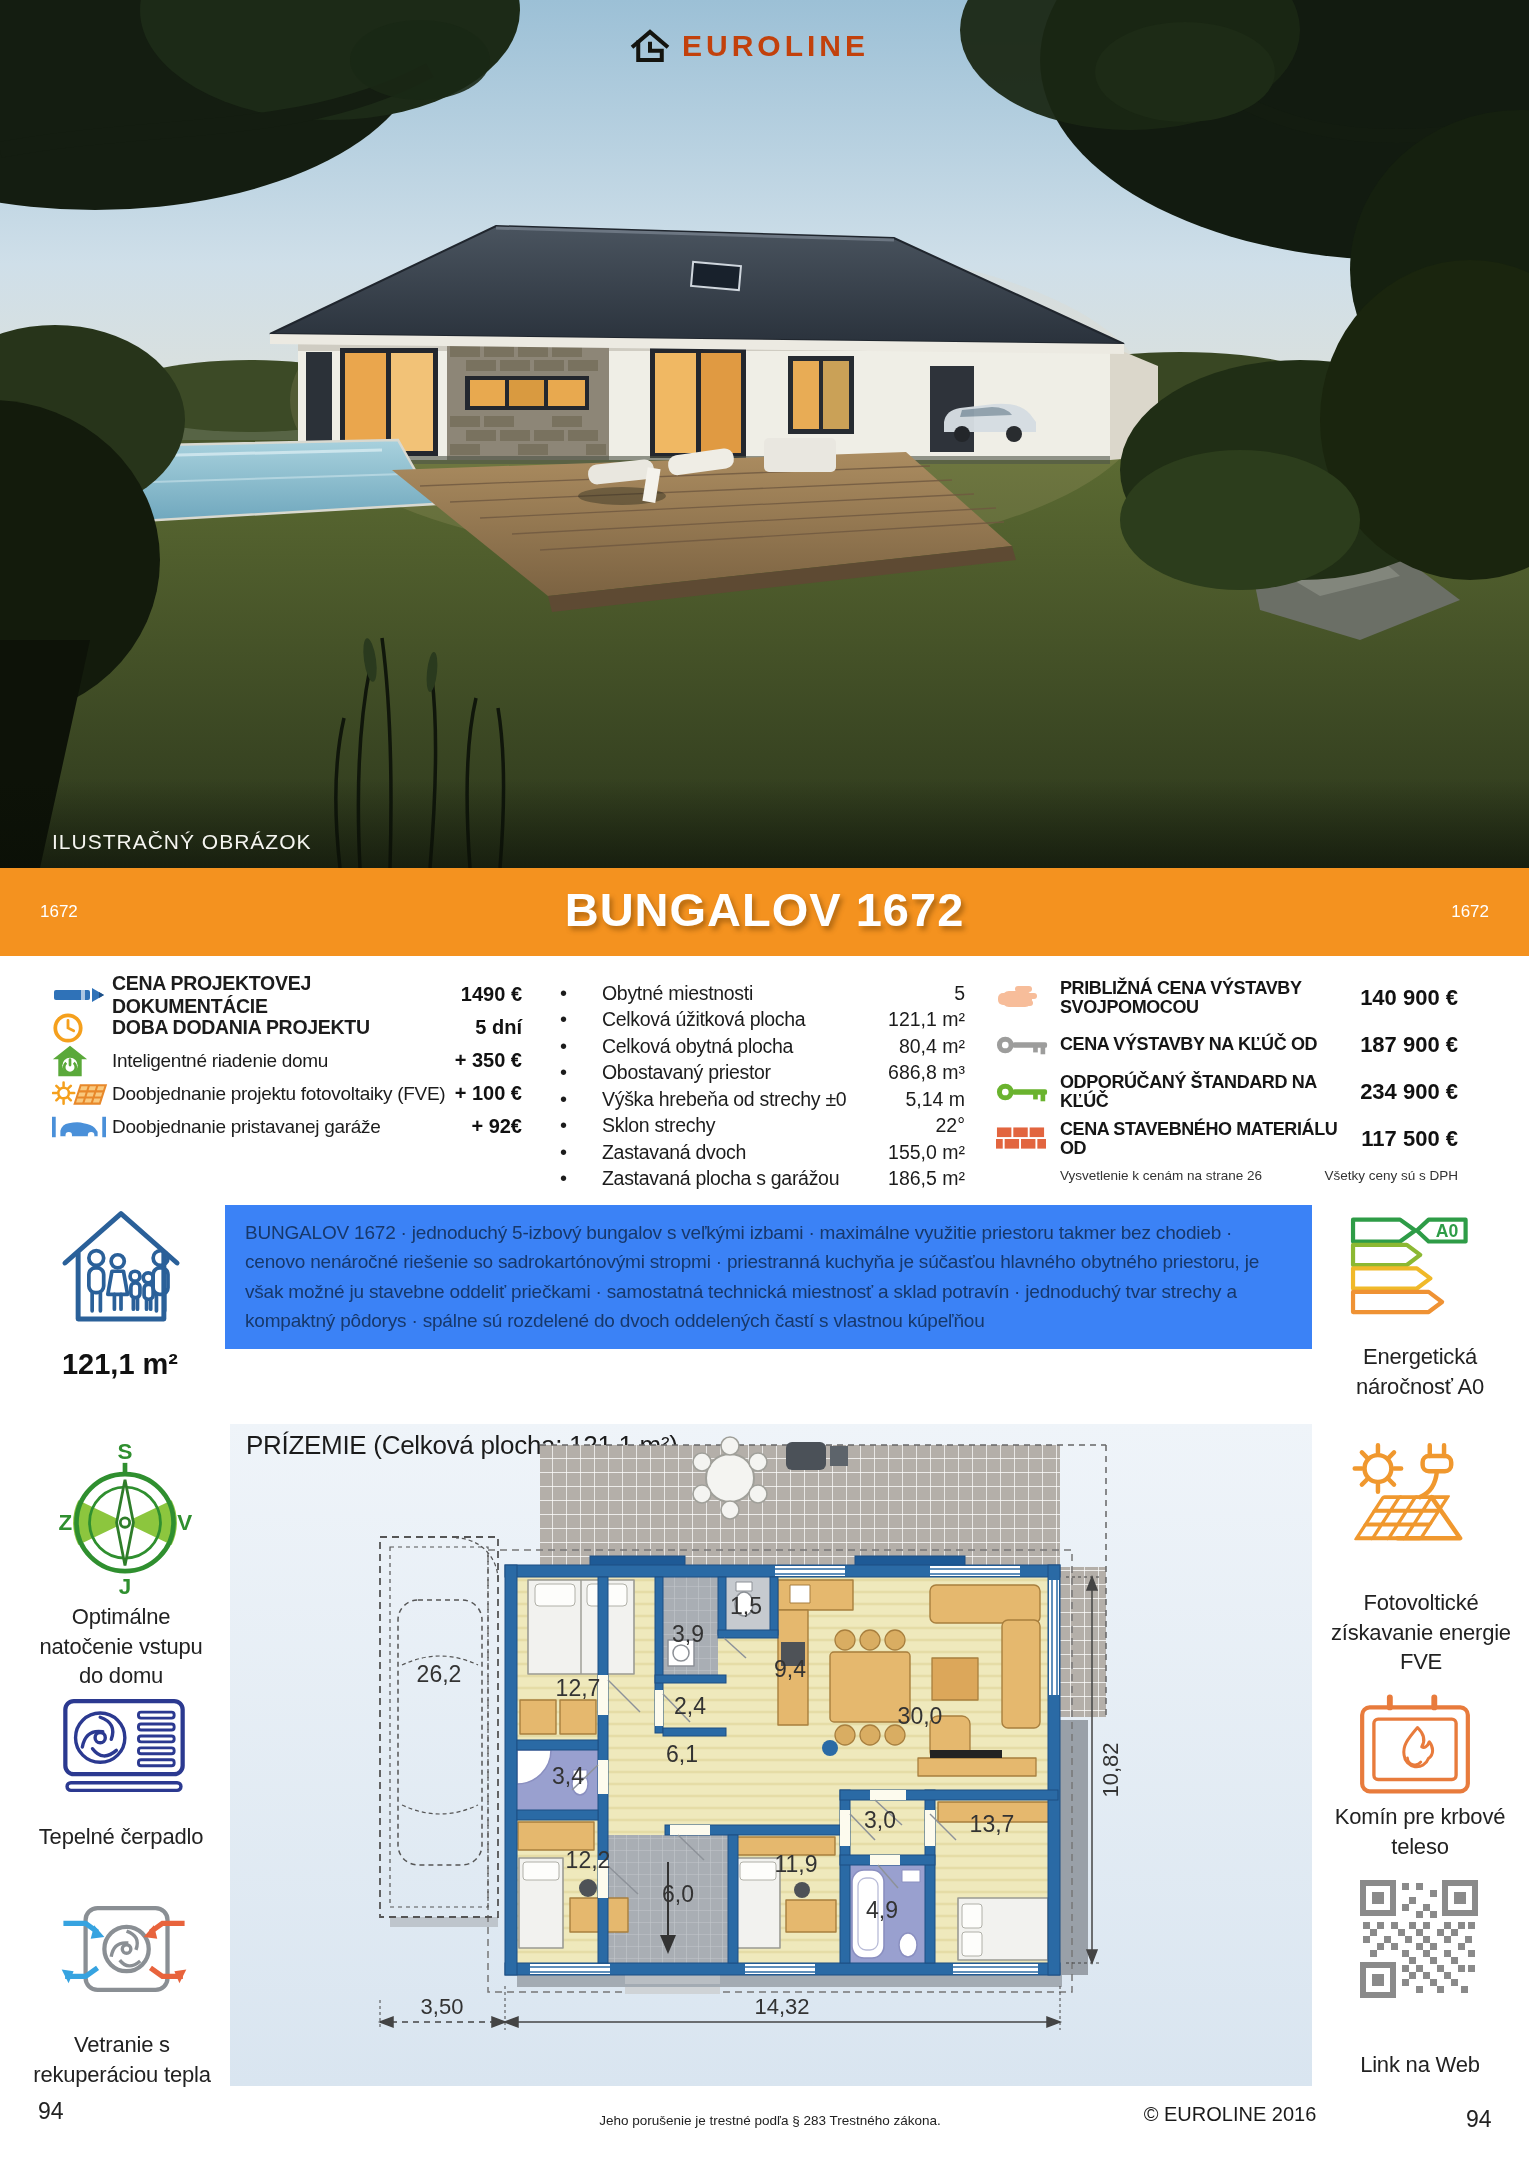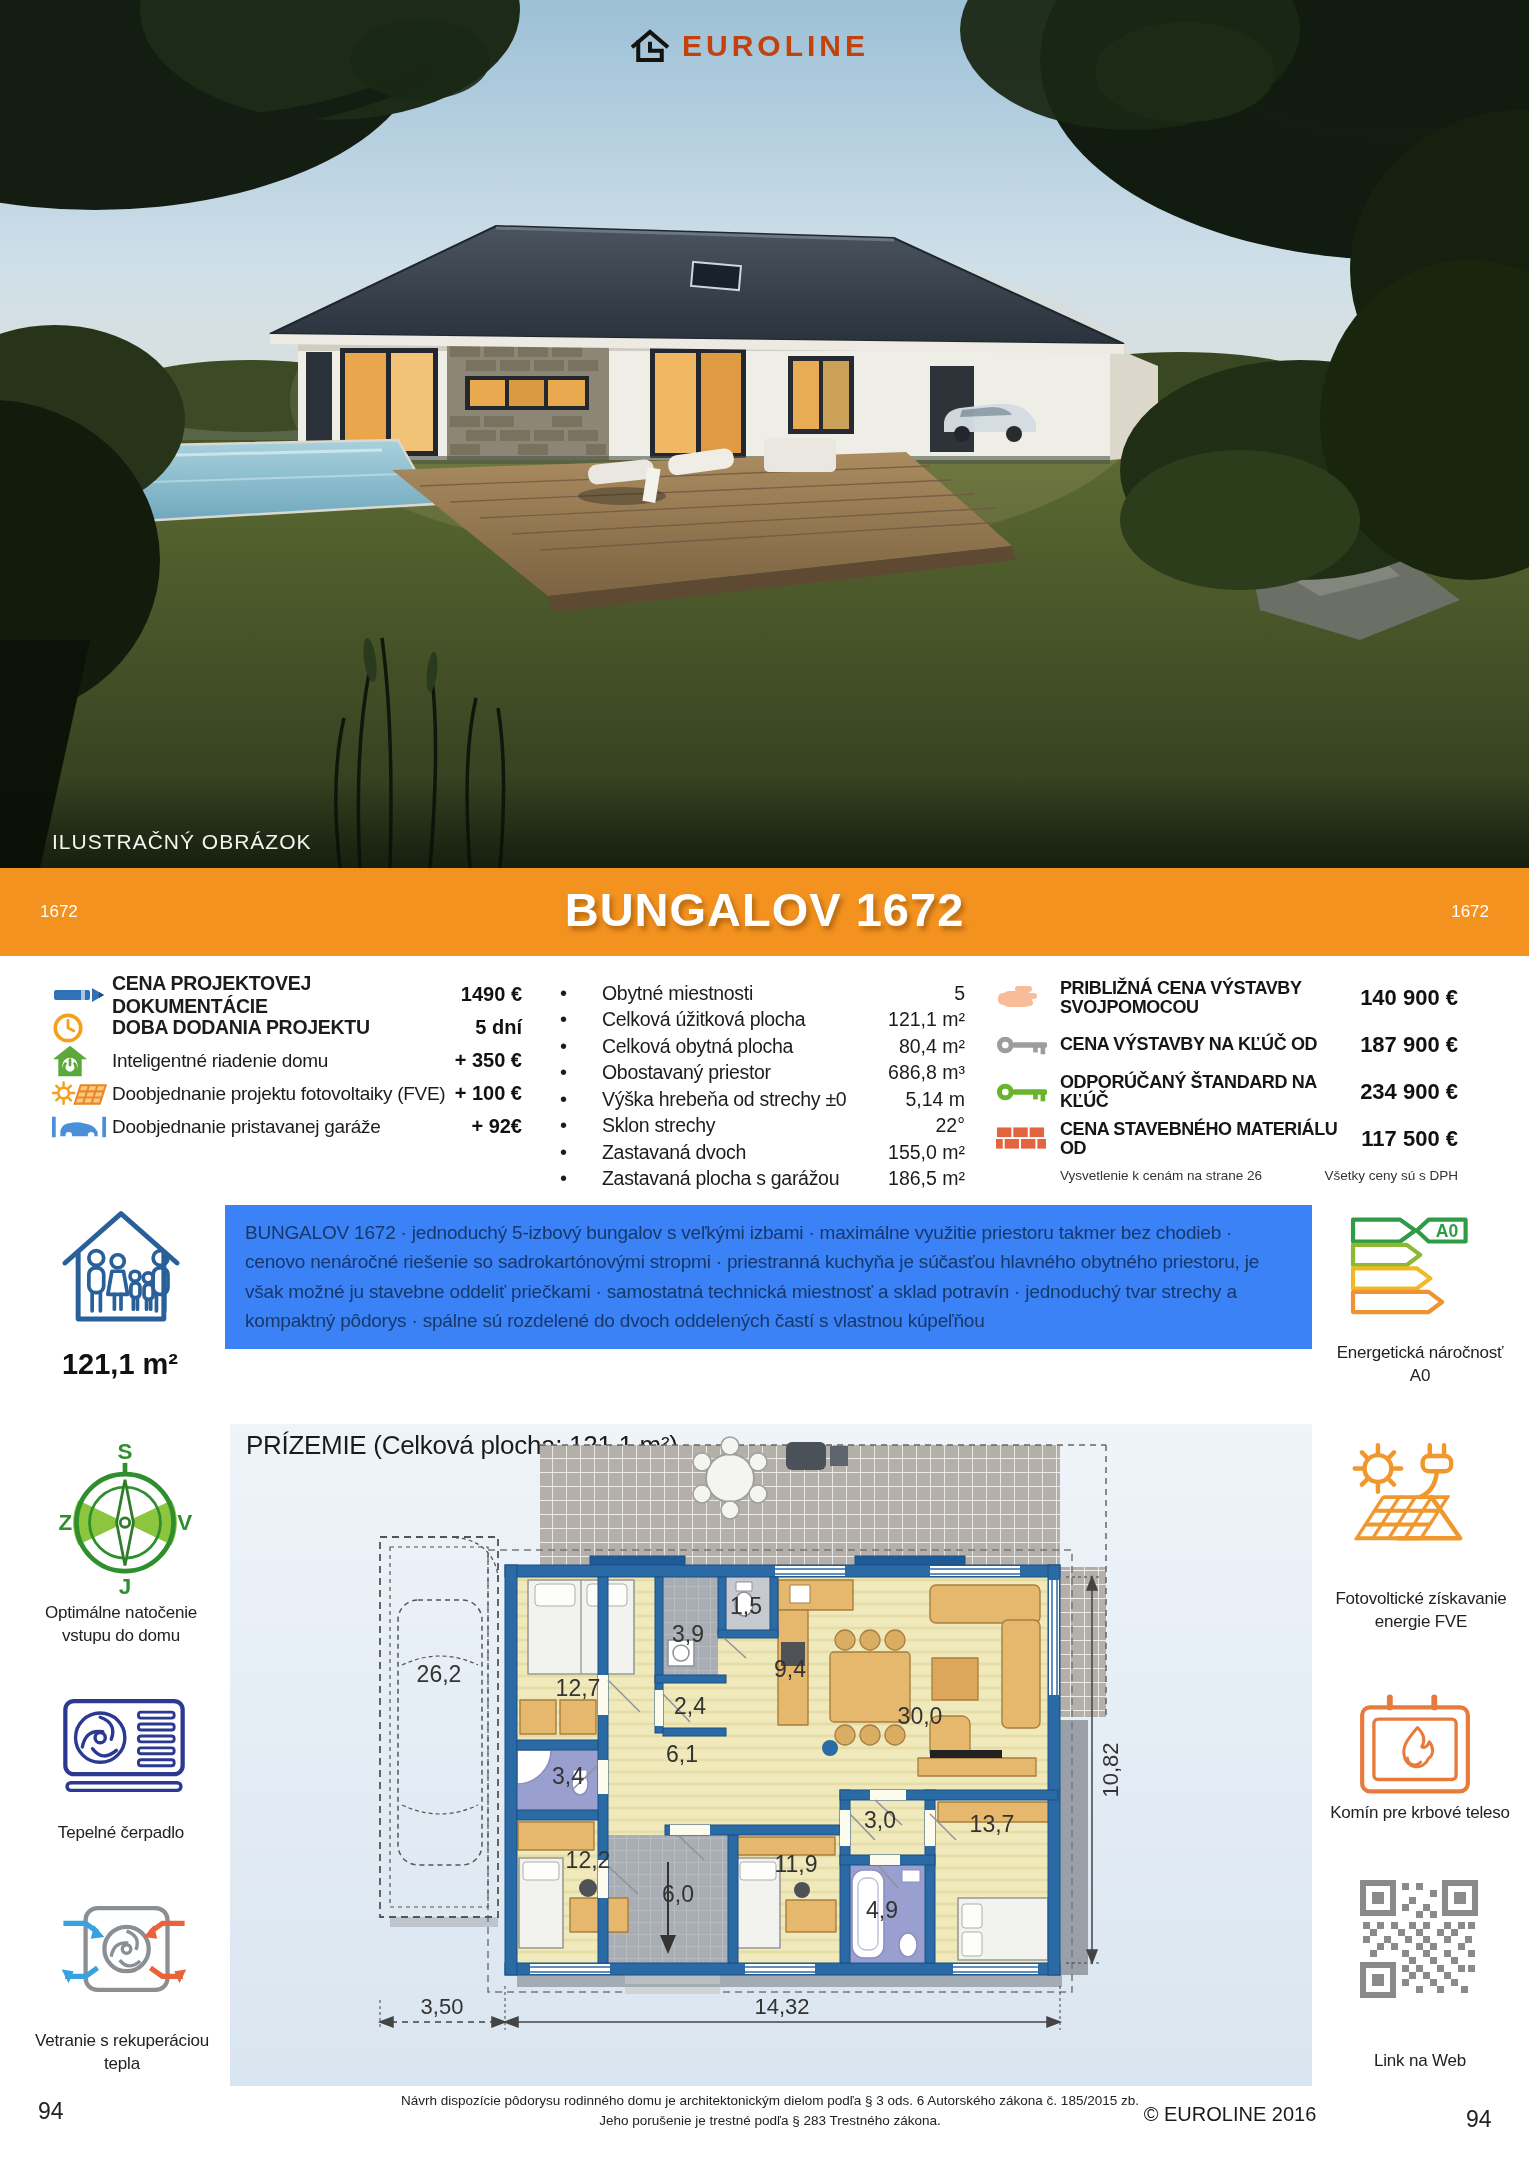--- a/index.html
+++ b/index.html
@@ -32,21 +32,21 @@
   .pr-row{display:flex;align-items:center;height:47px;}
   .pr-icon{width:64px;flex:0 0 64px;display:flex;align-items:center;}
   .pr-label{flex:1;font-size:18px;font-weight:bold;color:#161616;letter-spacing:-0.4px;line-height:1.05;}
   .pr-value{font-size:22px;font-weight:bold;color:#111;white-space:nowrap;}
   .pr-notes{display:flex;justify-content:space-between;margin-top:6px;font-size:13.5px;color:#333;text-align:right;}
   .pr-notes .n1{margin-left:64px;}
   
   #desc{left:225px;top:1205px;width:1087px;min-height:130px;background:#3b82f6;box-sizing:border-box;
     padding:13px 20px;color:#17386b;font-size:19px;line-height:1.55;letter-spacing:-0.2px;}
   
-  .side-label{position:absolute;text-align:center;font-size:17px;color:#222;line-height:1.35;letter-spacing:-0.2px;}
+  .side-label{position:absolute;text-align:center;font-size:22px;color:#222;line-height:1.35;letter-spacing:-0.2px;}
   #area-label{left:30px;top:1348px;width:180px;font-size:29px;font-weight:bold;color:#111;}
   
   #plan{left:230px;top:1424px;width:1082px;height:662px;background:linear-gradient(#eff4f9,#d9e5f0);}
   #plan h2{position:absolute;left:16px;top:6px;margin:0;font-size:26px;font-weight:normal;color:#1b1b1b;letter-spacing:-0.3px;}
   #plan svg{position:absolute;left:0;top:6px;}
   
   .disc{position:absolute;left:230px;width:1080px;text-align:center;font-size:13.5px;color:#222;}
   #copyright{left:1130px;top:2103px;width:200px;text-align:center;font-size:20px;color:#1a1a1a;}
   .pageno{position:absolute;font-size:23px;color:#222;}
   #page-left{left:38px;top:2098px;} #page-right{left:1466px;top:2106px;}
@@ -822,19 +822,18 @@
         <line x1="836" y1="533" x2="872" y2="533" stroke-dasharray="3,3" stroke-width="1"></line>
       </g>
       <g font-size="22" fill="#333">
         <text x="212" y="584" text-anchor="middle">3,50</text>
         <text x="552" y="584" text-anchor="middle">14,32</text>
         <text x="882" y="346" text-anchor="middle" transform="rotate(-90 882 340)">10,82</text>
       </g>
     </svg>
   </div>
 
-  <div class="disc" style="top:2093px;">Návrh dispozície pôdorysu rodinného domu je architektonickým dielom podľa § 3 ods. 6 Autorského zákona č. 185/2015 zb.</div>
   <div class="disc" style="top:2113px;">Jeho porušenie je trestné podľa § 283 Trestného zákona.</div>
   <div class="abs" id="copyright">© EUROLINE 2016</div>
   <div class="pageno" id="page-left">94</div>
   <div class="pageno" id="page-right">94</div>
 
 </div>
 
 </body></html>

